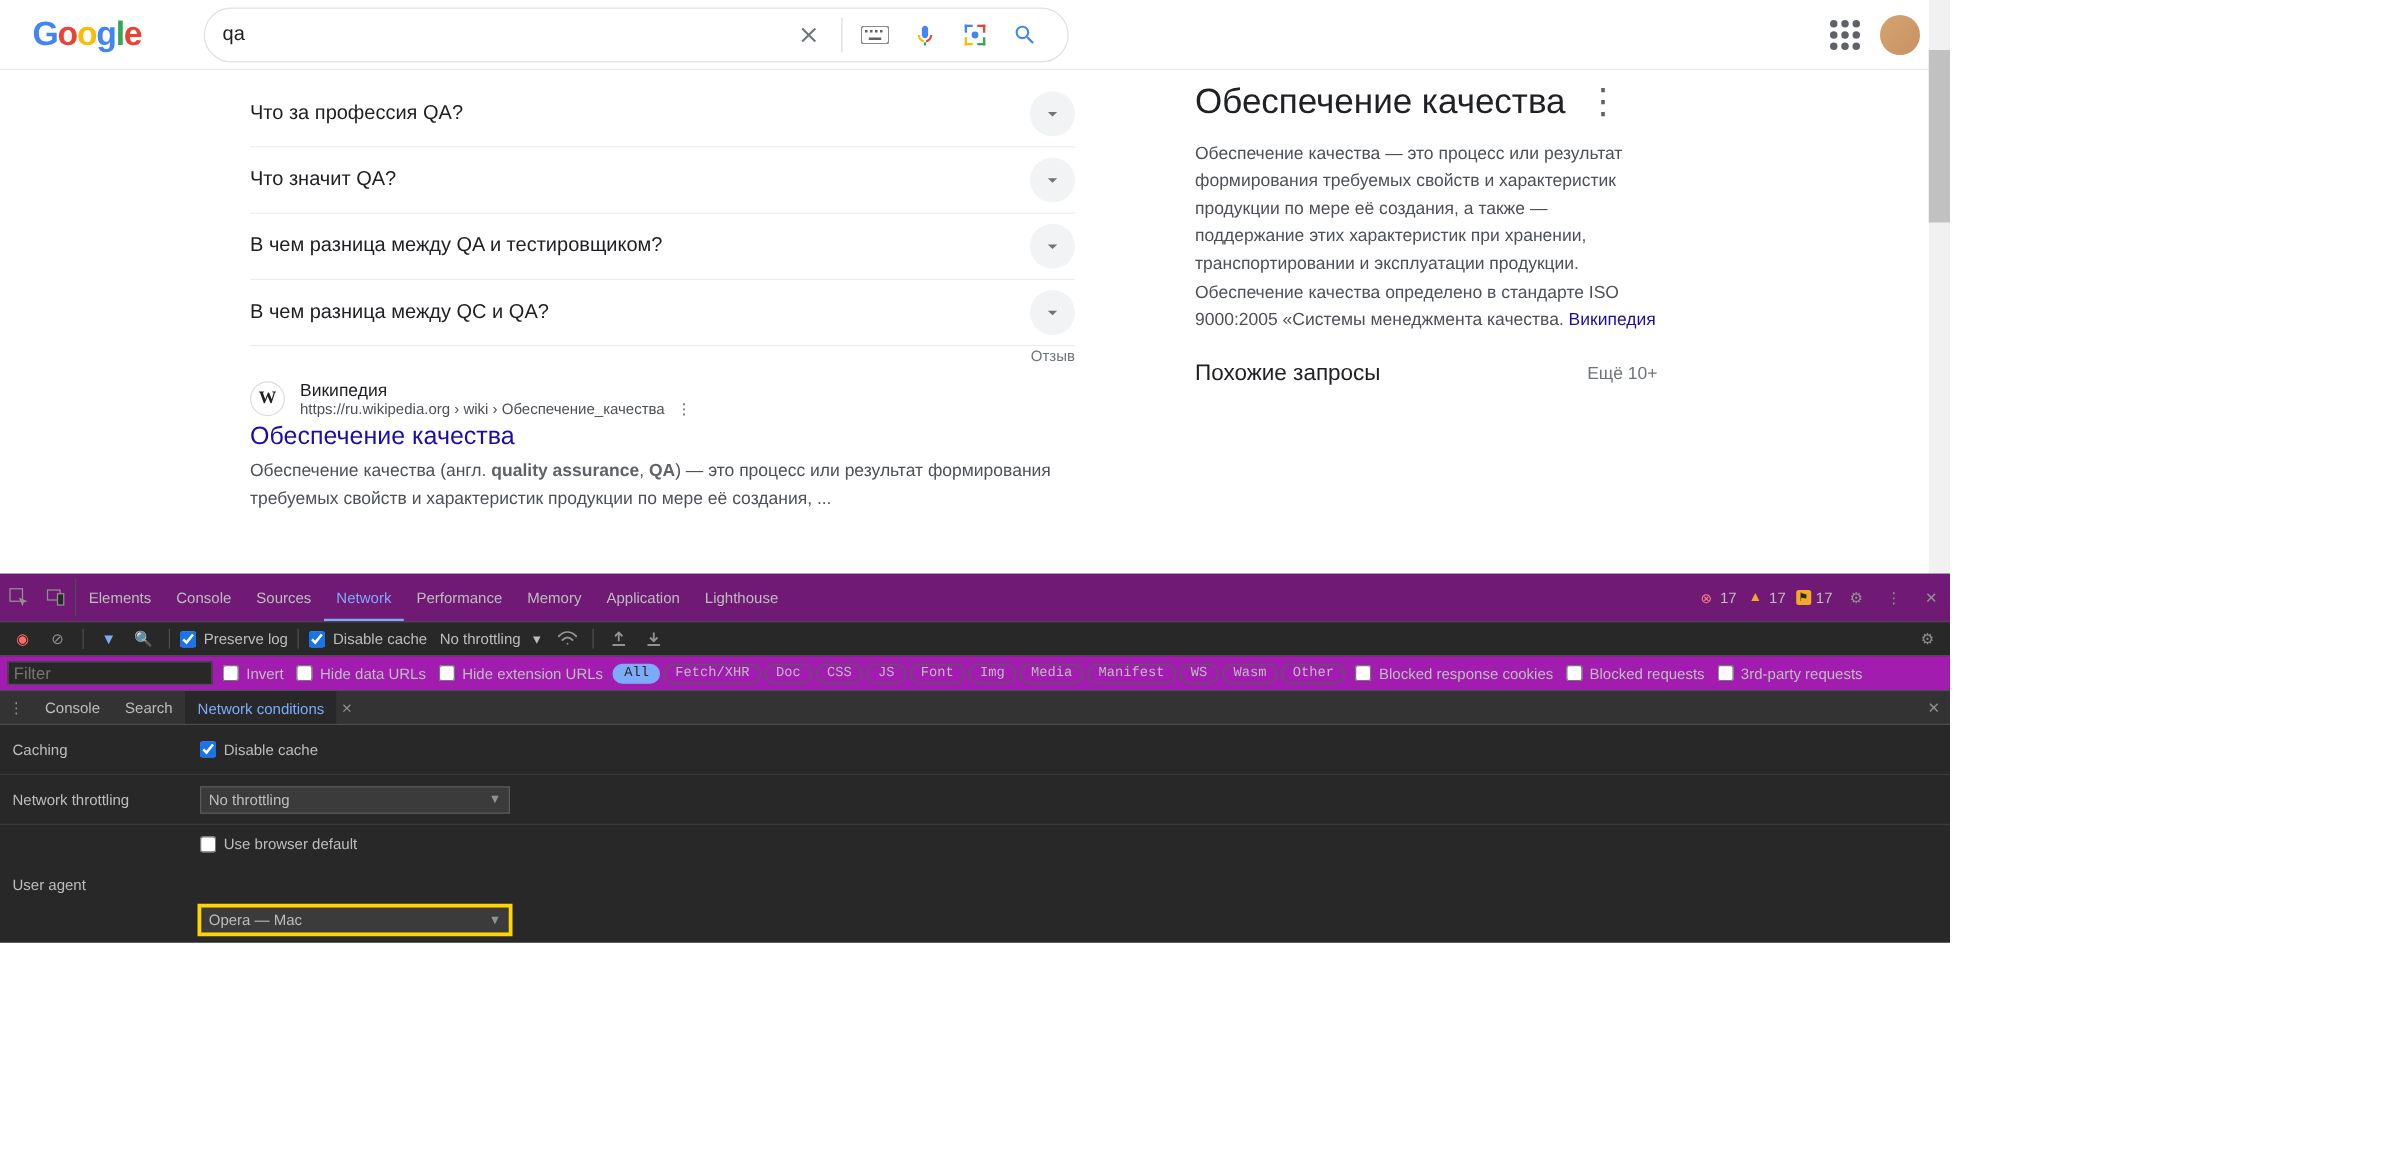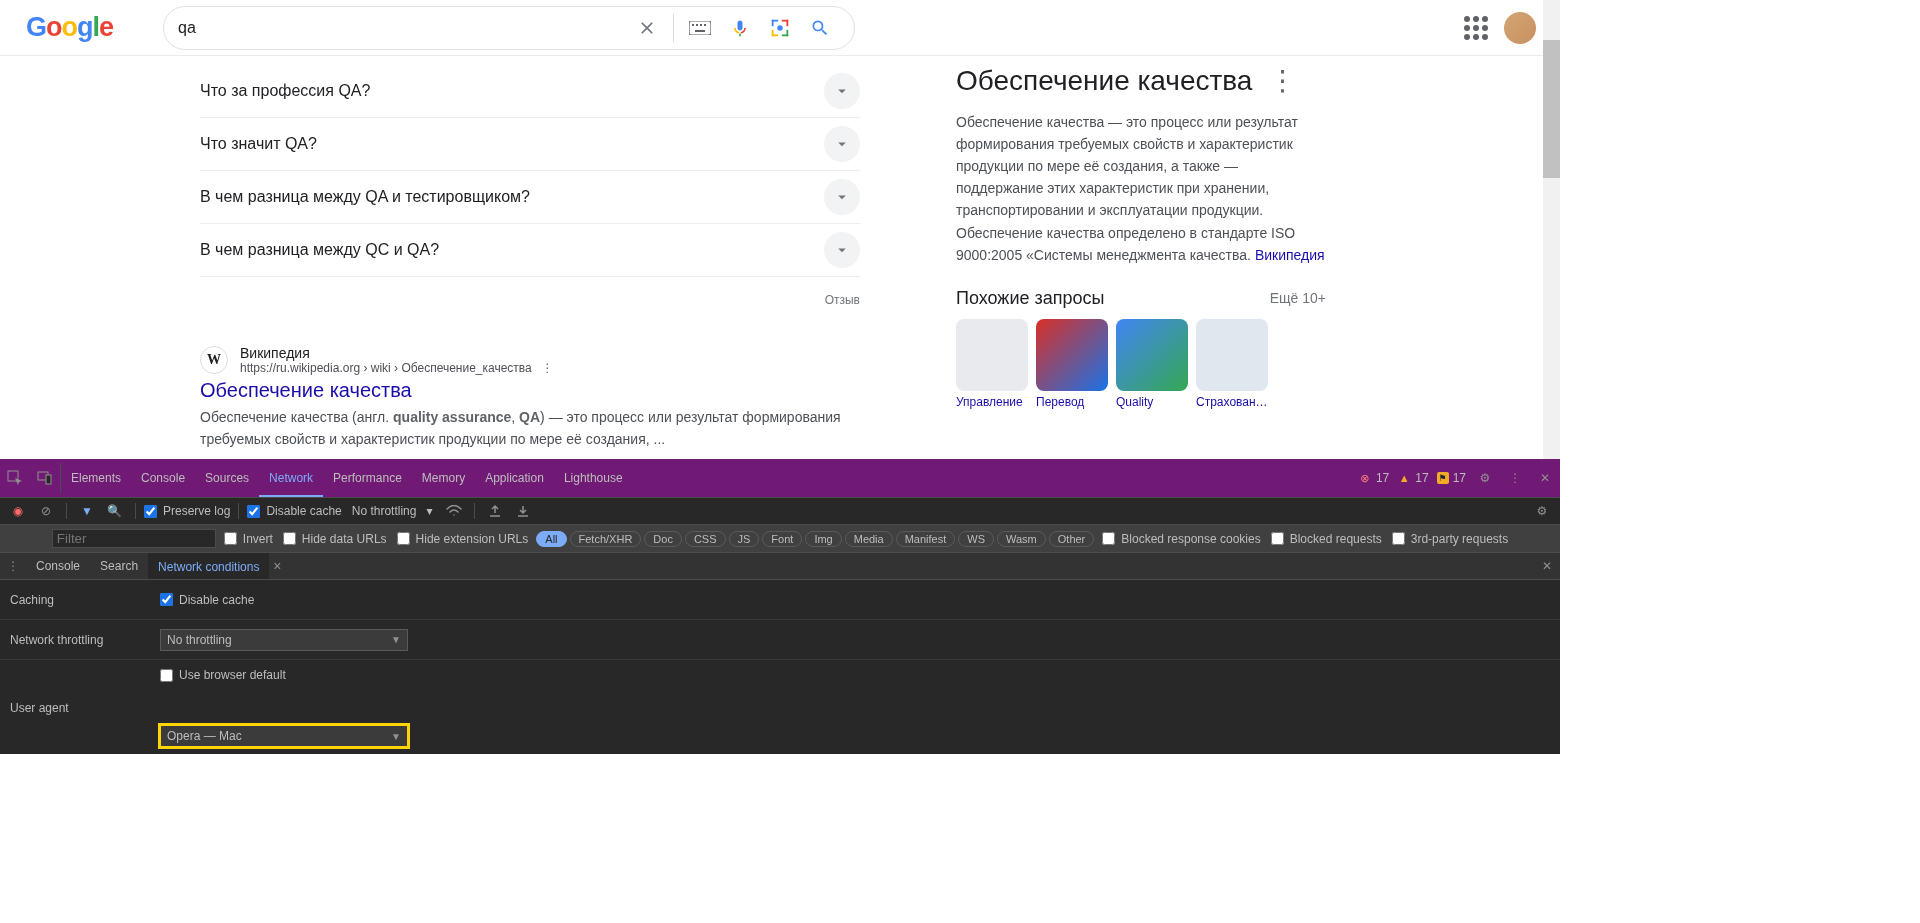--- a/index.html
+++ b/index.html
@@ -19,21 +19,21 @@
 .header-right { margin-left:auto; display:flex; align-items:center; gap:16px; padding-right:24px;}
 .apps-grid { width:24px; height:24px; display:grid; grid-template-columns:repeat(3,6px); grid-template-rows:repeat(3,6px); gap:3px; cursor:pointer;}
 .apps-grid span{background:#5f6368;border-radius:50%;}
 .avatar { width:32px;height:32px;border-radius:50%;background:linear-gradient(135deg,#d4a574,#c89060); cursor:pointer;}
 
 .g-body { display:flex; padding-left: 200px; padding-top:8px; height:calc(459px - 56px); }
 .main-col { width: 660px; }
 .paa-item { display:flex; justify-content:space-between; align-items:center; height:53px; border-top:1px solid #ecedef; color:#202124; font-size:16px; cursor:pointer;}
 .paa-item:first-child{border-top:none;}
 .chev { width:36px;height:36px;border-radius:50%;background:#f1f3f4;display:flex;align-items:center;justify-content:center;color:#70757a;}
-.paa-foot { border-top:1px solid #ecedef; display:flex; justify-content:flex-end; color:#70757a; font-size:12px; padding-top:16px; margin-bottom:38px;}
+.paa-foot { border-top:1px solid #ecedef; display:flex; justify-content:flex-end; color:#70757a; font-size:12px; padding-top:1px; margin-bottom:12px;}
 .res-site { display:flex; align-items:center; gap:12px; }
 .site-ico { width:28px;height:28px;border:1px solid #dadce0;border-radius:50%;display:flex;align-items:center;justify-content:center;font-family:serif;font-weight:bold;color:#202124;}
 .res-url { font-size:12px; color:#4d5156;}
 .res-name{font-size:14px;color:#202124;}
 .res-title { color:#1a0dab; font-size:20px; margin-top:4px; cursor:pointer;}
 .res-snip { color:#4d5156; font-size:14px; line-height:1.58; margin-top:4px;}
 .res-snip b{color:#5f6368;margin-top:40px;}
 
 .kp { margin-left: 96px; width: 370px; }
 .kp h1 { font-size:28px; font-weight:400; color:#202124; display:flex; align-items:center; gap:10px;}
@@ -62,24 +62,24 @@
 .dt-tabs .warn{display:flex;align-items:center;gap:4px;padding:0 4px;cursor:pointer;}
 .dt-tabs .warn .ico{width:14px;height:14px;display:flex;align-items:center;justify-content:center;font-size:11px;}
 
 .dt-toolbar{height:27px;background:#282828;display:flex;align-items:center;border-bottom:1px solid #494c50;padding:0 6px;gap:4px;}
 .dt-toolbar .ico-btn{width:24px;height:24px;display:flex;align-items:center;justify-content:center;cursor:pointer;color:#919191;}
 .dt-toolbar .sep{width:1px;height:16px;background:#494c50;margin:0 4px;}
 .chk{display:flex;align-items:center;gap:6px;cursor:pointer;}
 .chk input{width:13px;height:13px;accent-color:#1a73e8;}
 .sel-throt{color:#bdbdbd;padding:0 6px;cursor:pointer;}
 
-.dt-filterbar{height:28px;background:#404040;display:flex;align-items:center;border-bottom:1px solid #494c50;padding:0 6px;gap:8px;justify-content:center;}
+.dt-filterbar{height:28px;background:#a21caf;display:flex;align-items:center;border-bottom:1px solid #494c50;padding:0 6px;gap:8px;}
 .dt-filterbar input.filter{width:164px;height:19px;background:#282828;border:1px solid #494c50;color:#bdbdbd;padding:0 4px;outline:none;}
 .chips{display:flex;gap:3px;}
-.chip{border:1px solid #5a5a5a;border-radius:9px;padding:1px 8px;cursor:pointer;color:#bdbdbd;font-size:11px;}
+.chip{border:1px solid #5a5a5a;border-radius:9px;padding:1px 8px;cursor:pointer;color:#bdbdbd;font-size:11px;font-family:Liberation Mono, monospace;}
 .chip.active{background:#7cacf8;color:#282828;border-color:#7cacf8;}
 
 .dt-status{height:20px;display:flex;align-items:center;padding:0 8px;gap:6px;color:#919191;font-size:11px;border-bottom:1px solid #494c50;}
 .dt-status span{white-space:nowrap;}
 .dt-status .sep{width:1px;height:12px;background:#494c50;}
 
 .drawer-tabs{height:27px;background:#333;display:flex;align-items:stretch;border-bottom:1px solid #494c50;}
 .drawer-tabs .tab{padding:0 10px;display:flex;align-items:center;cursor:pointer;color:#bdbdbd;}
 .drawer-tabs .tab.active{color:#7cacf8;background:#282828;border-top:2px solid transparent;}
 .drawer-tabs .close-x{width:16px;display:flex;align-items:center;justify-content:center;color:#919191;cursor:pointer;font-size:14px;}
@@ -229,38 +229,20 @@
         <h1>
             <span>Обеспечение качества</span>
             <span class="triple-dot">⋮</span>
           </h1>
         <div class="kp-desc"><span>Обеспечение качества — это процесс или результат формирования требуемых свойств и характеристик продукции по мере её создания, а также — поддержание этих характеристик при хранении, транспортировании и эксплуатации продукции. Обеспечение качества определено в стандарте ISO 9000:2005 «Системы менеджмента качества. </span><span class="kp-src">Википедия</span></div>
         <div class="kp-related">
           <h3>
               <span>Похожие запросы</span>
               <span class="kp-more">Ещё 10+</span>
             </h3>
-          <div class="kp-thumbs" id="kp-thumbs">
-              <div class="kp-thumb">
-                <div class="img" style="background:#e8eaed;"></div>
-                <div class="lbl">Управление</div>
-              </div>
-              <div class="kp-thumb">
-                <div class="img" style="background:linear-gradient(135deg,#d93025,#1a73e8);"></div>
-                <div class="lbl">Перевод</div>
-              </div>
-              <div class="kp-thumb">
-                <div class="img" style="background:linear-gradient(135deg,#4285f4,#34a853);"></div>
-                <div class="lbl">Quality</div>
-              </div>
-              <div class="kp-thumb">
-                <div class="img" style="background:#e0e7ef;"></div>
-                <div class="lbl">Страхование</div>
-              </div>
-            </div>
         </div>
       </div>
     </div>
 
     <div class="v-scroll">
         <div class="thumb"></div>
       </div>
   </div>
 
   <div class="devtools">

